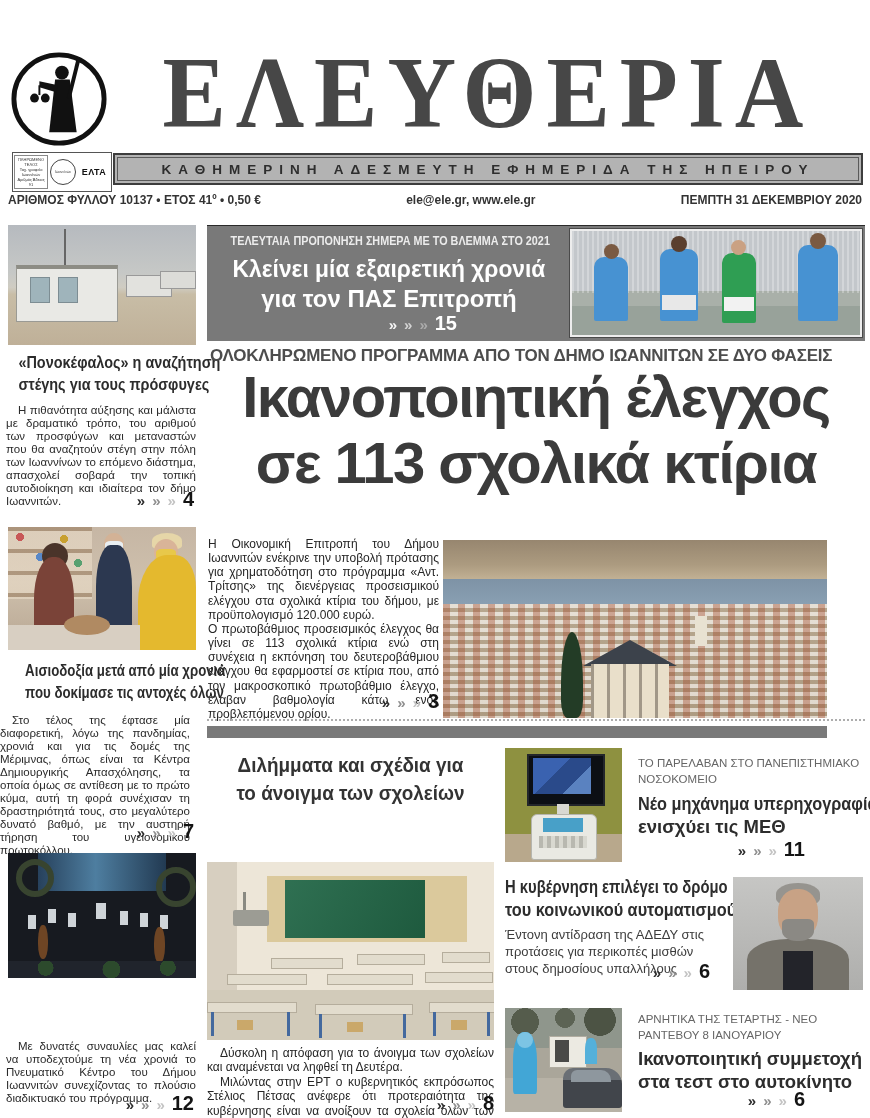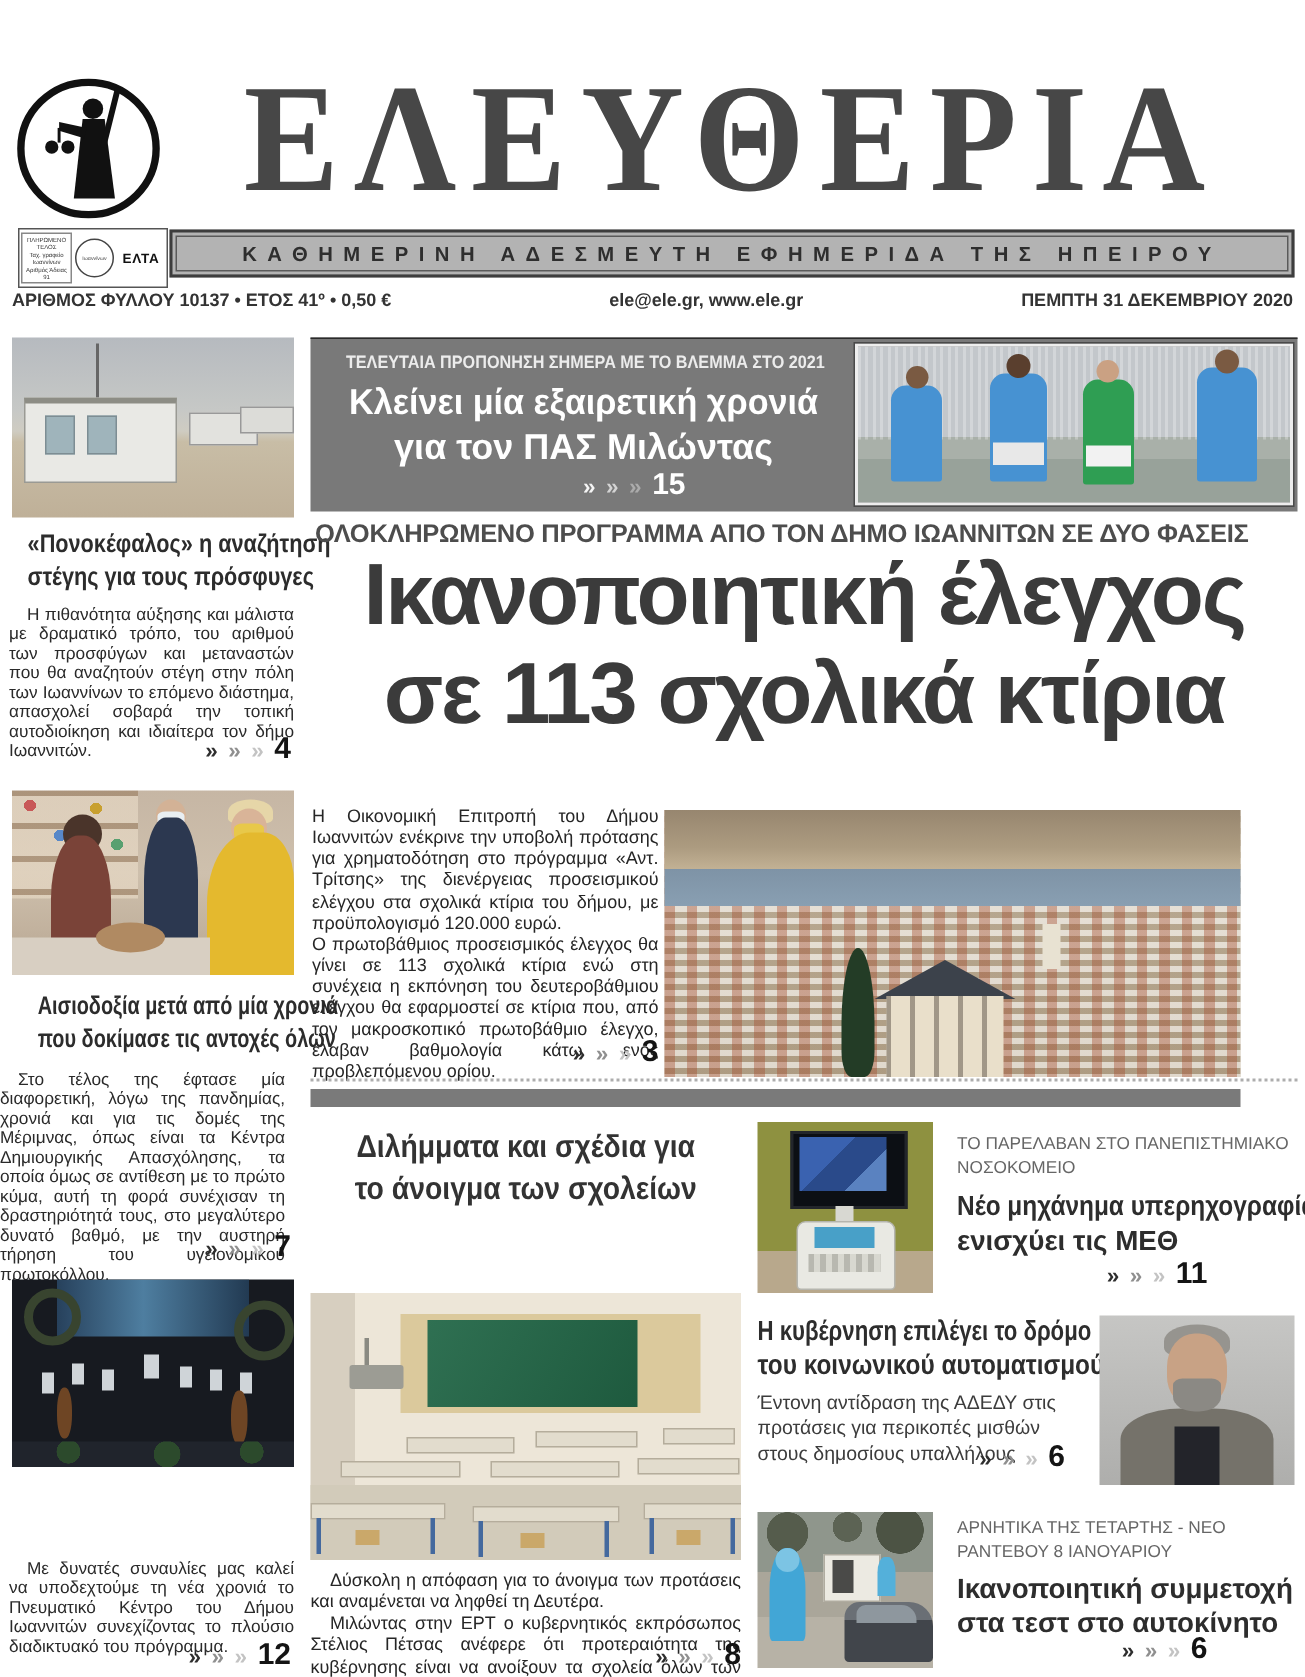--- a/index.html
+++ b/index.html
@@ -303,21 +303,21 @@
     <span class="c c3">»</span>
     <span class="pnum">12</span>
   </div>
 
   <div class="abs banner">
     <div class="abs banner-kicker">
       <span class="hline sx90">ΤΕΛΕΥΤΑΙΑ ΠΡΟΠΟΝΗΣΗ ΣΗΜΕΡΑ ΜΕ ΤΟ ΒΛΕΜΜΑ ΣΤΟ 2021</span>
     </div>
     <div class="abs banner-head">
       <span class="hline sx95">Κλείνει μία εξαιρετική χρονιά</span>
-      <span class="hline">για τον ΠΑΣ Μιλώντας</span>
+      <span class="hline">για τον ΠΑΣ Επιτροπή</span>
     </div>
     <div class="abs pref light banner-ref">
       <span class="c c1">»</span>
       <span class="c c2">»</span>
       <span class="c c3">»</span>
       <span class="pnum">15</span>
     </div>
     <div class="abs ph banner-photo">
       <div class="fb-tex"></div>
       <div class="fb-body" style="left:22px;top:26px;width:34px;height:64px;background:#4792d2;"></div>
@@ -380,21 +380,21 @@
     <div class="lg lg2"></div>
     <div class="lg lg3"></div>
     <div class="lg lg4"></div>
     <div class="lg lg5"></div>
     <div class="lg lg6"></div>
     <div class="ch ch1"></div>
     <div class="ch ch2"></div>
     <div class="ch ch3"></div>
   </div>
   <div class="abs mid-body body-txt">
-    <p class="ind">Δύσκολη η απόφαση για το άνοιγμα των προτάσεις και αναμένεται να ληφθεί τη Δευτέρα.</p>
+    <p class="ind">Δύσκολη η απόφαση για το άνοιγμα των σχολείων και αναμένεται να ληφθεί τη Δευτέρα.</p>
     <p class="ind">Μιλώντας στην ΕΡΤ ο κυβερνητικός εκπρόσωπος Στέλιος Πέτσας ανέφερε ότι προτεραιότητα της κυβέρνησης είναι να ανοίξουν τα σχολεία όλων των βαθμίδων.</p>
   </div>
   <div class="abs pref mid-ref">
     <span class="c c1">»</span>
     <span class="c c2">»</span>
     <span class="c c3">»</span>
     <span class="pnum">8</span>
   </div>
 
   <div class="abs ph ph-ultra">

